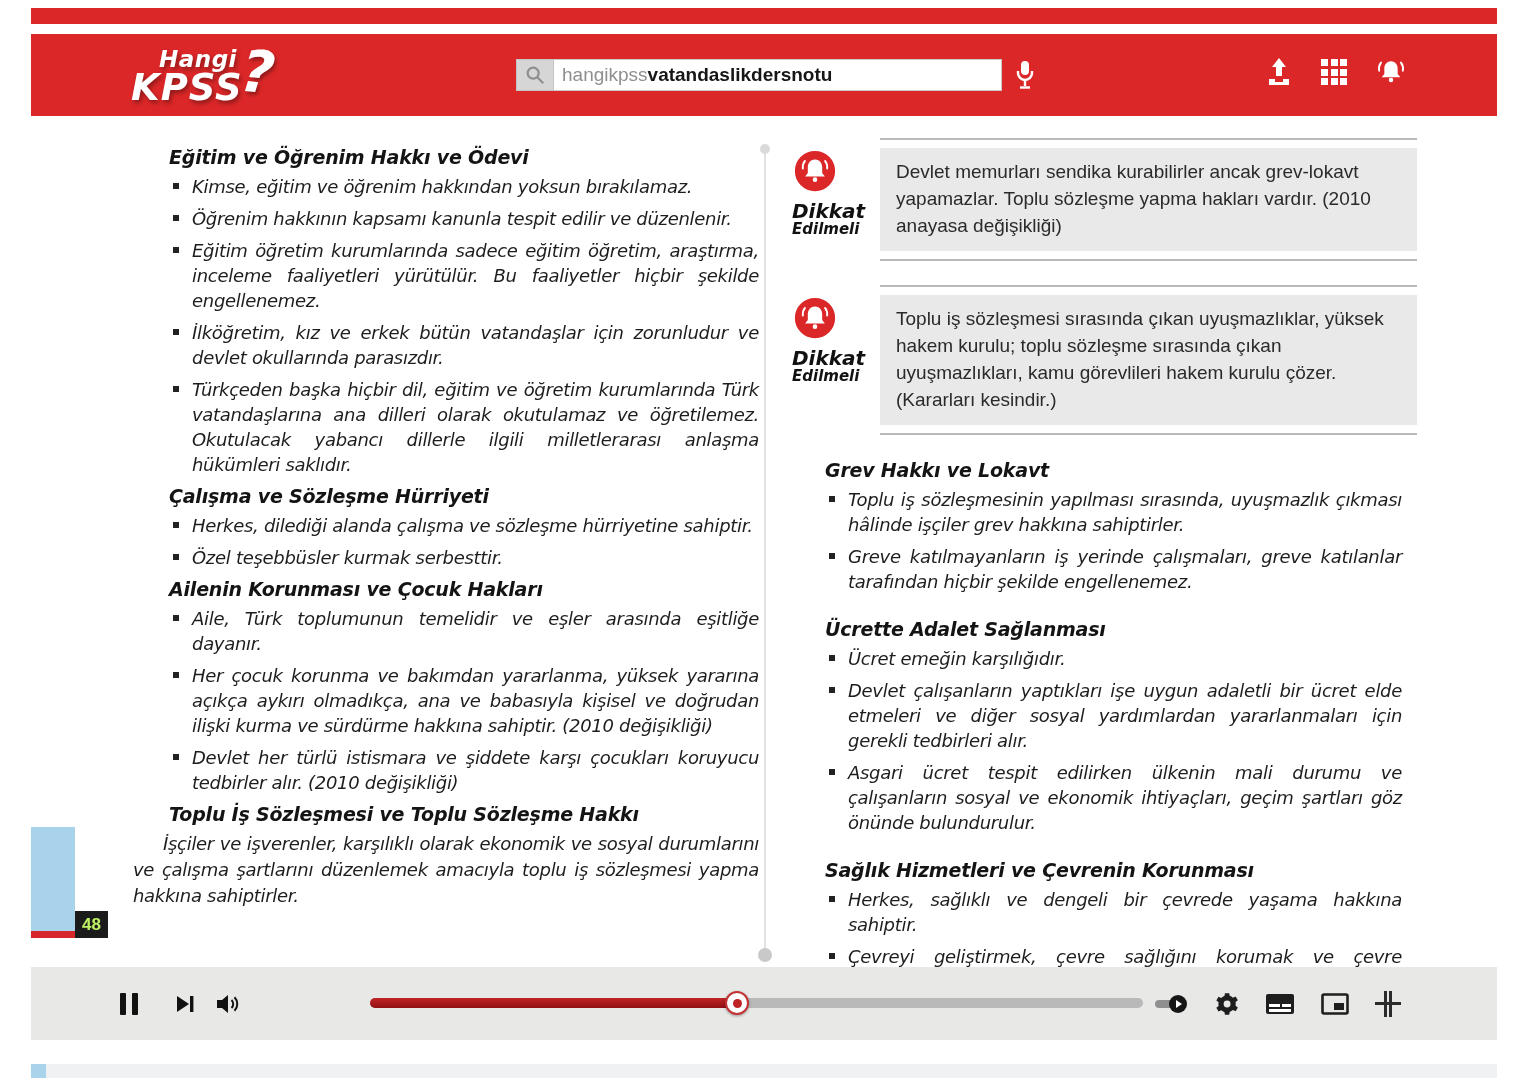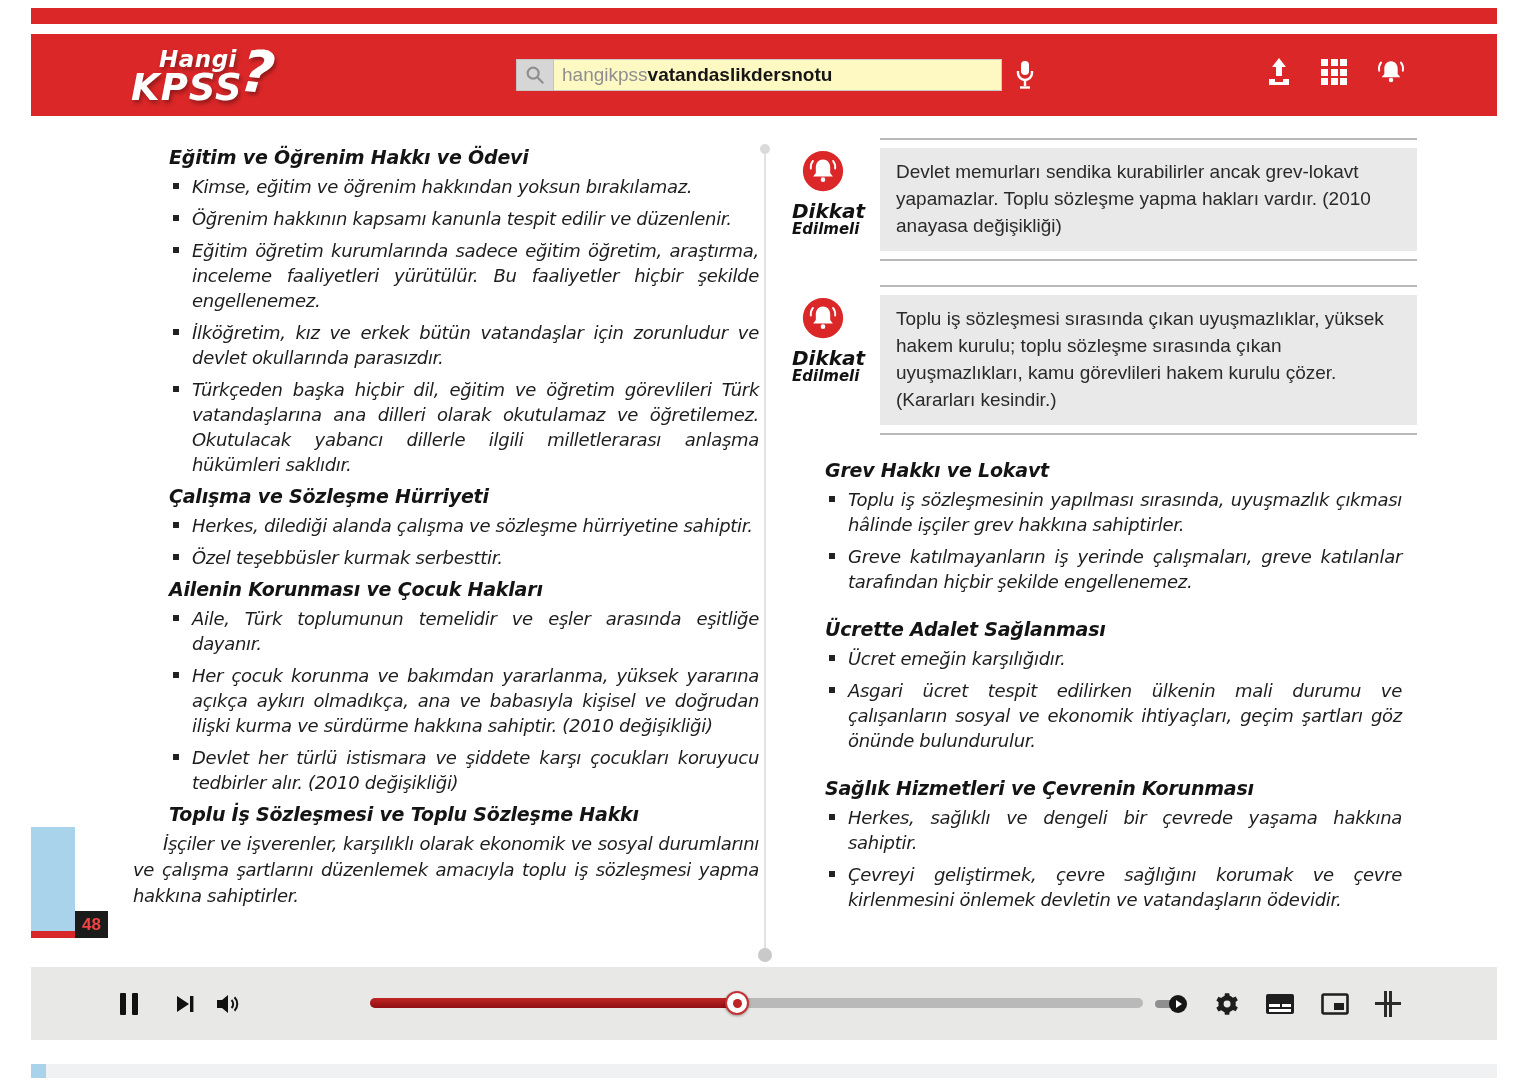--- a/index.html
+++ b/index.html
@@ -15,21 +15,21 @@
   .top-strip{position:absolute;left:31px;top:8px;width:1466px;height:16px;background:var(--brand)}
   .header{position:absolute;left:31px;top:34px;width:1466px;height:82px;background:var(--brand)}
   .logo{position:absolute;left:82px;top:10px;width:170px;height:62px;color:#fff;
     font-style:italic;font-weight:bold;text-shadow:2px 3px 4px rgba(0,0,0,.35);cursor:pointer}
   .logo .l1{position:absolute;left:46px;top:2px;font-size:23px;letter-spacing:.5px}
   .logo .l2{position:absolute;left:18px;top:22px;font-size:37px;letter-spacing:1px}
   .logo .q{position:absolute;left:128px;top:-6px;font-size:58px;transform:rotate(6deg)}
   .searchwrap{position:absolute;left:485px;top:25px;display:flex;align-items:center}
   .sbtn{width:38px;height:32px;background:#D6D6D6;border:1px solid #c4c4c4;
     display:flex;align-items:center;justify-content:center;cursor:pointer}
-  .sinput{width:448px;height:32px;background:#fef9c3;border:1px solid #c9c9c9;border-left:none;
+  .sinput{width:448px;height:32px;background:#ffffff;border:1px solid #c9c9c9;border-left:none;
     display:flex;align-items:center;padding-left:8px;font-family:"Liberation Sans",sans-serif;
     font-size:19px;cursor:text;white-space:nowrap;overflow:hidden}
   .sinput .pre{color:#8f8f8f}
   .sinput .term{color:#161616;font-weight:bold}
   .mic{margin-left:12px;cursor:pointer;display:flex}
   .hdr-icons{position:absolute;right:90px;top:22px;display:flex;gap:28px;align-items:center}
   .hdr-icons>div{cursor:pointer;display:flex}
   .gridicon{display:grid;grid-template-columns:repeat(3,7px);grid-template-rows:repeat(3,7px);gap:2.5px}
   .gridicon i{background:#fff;display:block}
 
@@ -45,38 +45,38 @@
   .bullet::before{content:"";position:absolute;left:4px;top:9px;width:6px;height:6px;background:#222}
   .doc-p{font-size:18px;line-height:26px;font-style:italic;letter-spacing:-.3px;
     text-align:justify;text-indent:30px;margin-top:4px}
 
   .col-right .sec{padding-left:35px;width:612px}
   .col-right .doc-h{margin-top:24px}
   .col-right .sec:first-of-type .doc-h{margin-top:18px}
 
   
   .callout{position:relative;margin-bottom:24px;min-height:104px}
-  .co-side{position:absolute;left:2px;top:10px;width:62px;text-align:center}
+  .co-side{position:absolute;left:2px;top:10px;width:62px;}
   .co-side .lbl1{font-size:20px;font-weight:bold;font-style:italic;color:#111;line-height:20px;margin-top:3px}
   .co-side .lbl2{font-size:15px;font-weight:bold;font-style:italic;color:#111;line-height:16px}
   .co-body{margin-left:90px;width:537px}
   .rule{height:2px;background:#b9b9b9}
   .co-box{background:var(--box-gray);margin:8px 0;padding:10px 14px 12px 16px;
     font-family:"Liberation Sans",sans-serif;font-size:19px;line-height:27px;color:#2a2a2a}
 
   
   .divider{position:absolute;left:764px;top:150px;width:2px;height:800px;background:#E2E2E2}
   .divider .dot-top{position:absolute;left:-4px;top:-6px;width:10px;height:10px;border-radius:50%;background:#DADADA}
   .divider .dot-bot{position:absolute;left:-6px;bottom:-12px;width:14px;height:14px;border-radius:50%;background:#C9C9C9}
 
   
   .page-tab{position:absolute;left:31px;top:827px;width:44px;height:111px;background:var(--page-blue)}
   .page-tab .redline{position:absolute;left:0;bottom:0;width:100%;height:7px;background:#D8272B}
   .page-num{position:absolute;left:75px;top:911px;width:33px;height:27px;background:#1b1b1b;
-    color:#ef4444;font-family:"Liberation Sans",sans-serif;font-weight:bold;font-size:17px;
+    color:#bef264;font-family:"Liberation Sans",sans-serif;font-weight:bold;font-size:17px;
     display:flex;align-items:center;justify-content:center}
 
   
   .player{position:absolute;left:31px;top:967px;width:1466px;height:73px;background:var(--player-gray)}
   .pbtn{position:absolute;top:0;height:73px;display:flex;align-items:center;cursor:pointer}
   .pause{left:86px}
   .pause i{display:block;width:6px;height:22px;background:#111;margin:0 3px;border-radius:1px}
   .next{left:142px}
   .vol{left:184px}
   .progress{position:absolute;left:339px;top:31px;width:773px;height:10px;border-radius:5px;
@@ -172,21 +172,21 @@
 
   <div class="doc">
 
     <div class="col-left">
       <div class="sec">
         <h3 class="doc-h">Eğitim ve Öğrenim Hakkı ve Ödevi</h3>
         <div class="bullet">Kimse, eğitim ve öğrenim hakkından yoksun bırakılamaz.</div>
         <div class="bullet">Öğrenim hakkının kapsamı kanunla tespit edilir ve düzenlenir.</div>
         <div class="bullet">Eğitim öğretim kurumlarında sadece eğitim öğretim, araştırma, inceleme faaliyetleri yürütülür. Bu faaliyetler hiçbir şekilde engellenemez.</div>
         <div class="bullet">İlköğretim, kız ve erkek bütün vatandaşlar için zorunludur ve devlet okullarında parasızdır.</div>
-        <div class="bullet">Türkçeden başka hiçbir dil, eğitim ve öğretim görevlileri Türk vatandaşlarına ana dilleri olarak okutulamaz ve öğretilemez. Okutulacak yabancı dillerle ilgili milletlerarası anlaşma hükümleri saklıdır.</div>
+        <div class="bullet">Türkçeden başka hiçbir dil, eğitim ve öğretim kurumlarında Türk vatandaşlarına ana dilleri olarak okutulamaz ve öğretilemez. Okutulacak yabancı dillerle ilgili milletlerarası anlaşma hükümleri saklıdır.</div>
       </div>
       <div class="sec">
         <h3 class="doc-h">Çalışma ve Sözleşme Hürriyeti</h3>
         <div class="bullet">Herkes, dilediği alanda çalışma ve sözleşme hürriyetine sahiptir.</div>
         <div class="bullet">Özel teşebbüsler kurmak serbesttir.</div>
       </div>
       <div class="sec">
         <h3 class="doc-h">Ailenin Korunması ve Çocuk Hakları</h3>
         <div class="bullet">Aile, Türk toplumunun temelidir ve eşler arasında eşitliğe dayanır.</div>
         <div class="bullet">Her çocuk korunma ve bakımdan yararlanma, yüksek yararına açıkça aykırı olmadıkça, ana ve babasıyla kişisel ve doğrudan ilişki kurma ve sürdürme hakkına sahiptir. (2010 değişikliği)</div>
@@ -244,20 +244,21 @@
       </div>
 
       <div class="sec">
         <h3 class="doc-h">Grev Hakkı ve Lokavt</h3>
         <div class="bullet">Toplu iş sözleşmesinin yapılması sırasında, uyuşmazlık çıkması hâlinde işçiler grev hakkına sahiptirler.</div>
         <div class="bullet">Greve katılmayanların iş yerinde çalışmaları, greve katılanlar tarafından hiçbir şekilde engellenemez.</div>
       </div>
       <div class="sec">
         <h3 class="doc-h">Ücrette Adalet Sağlanması</h3>
         <div class="bullet">Ücret emeğin karşılığıdır.</div>
+        <div class="bullet">Devlet çalışanların yaptıkları işe uygun adaletli bir ücret elde etmeleri ve diğer sosyal yardımlardan yararlanmaları için gerekli tedbirleri alır.</div>
         <div class="bullet">Asgari ücret tespit edilirken ülkenin mali durumu ve çalışanların sosyal ve ekonomik ihtiyaçları, geçim şartları göz önünde bulundurulur.</div>
       </div>
       <div class="sec">
         <h3 class="doc-h">Sağlık Hizmetleri ve Çevrenin Korunması</h3>
         <div class="bullet">Herkes, sağlıklı ve dengeli bir çevrede yaşama hakkına sahiptir.</div>
         <div class="bullet">Çevreyi geliştirmek, çevre sağlığını korumak ve çevre kirlenmesini önlemek devletin ve vatandaşların ödevidir.</div>
       </div>
     </div>
 
     <div class="page-tab">

